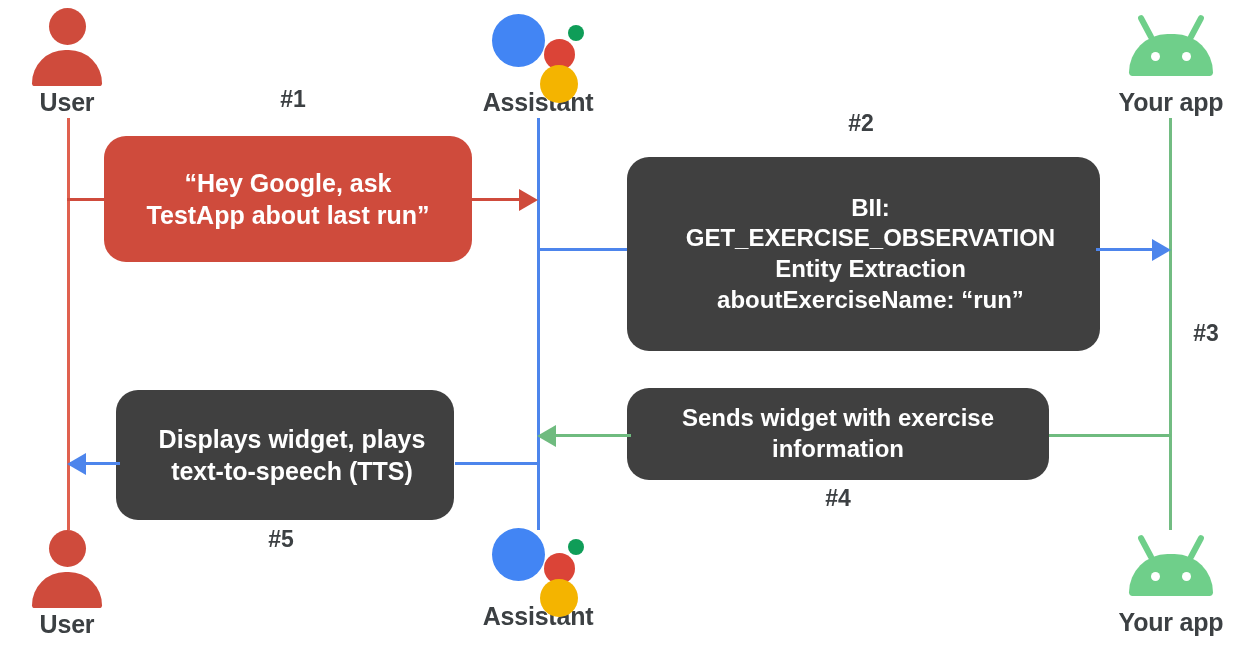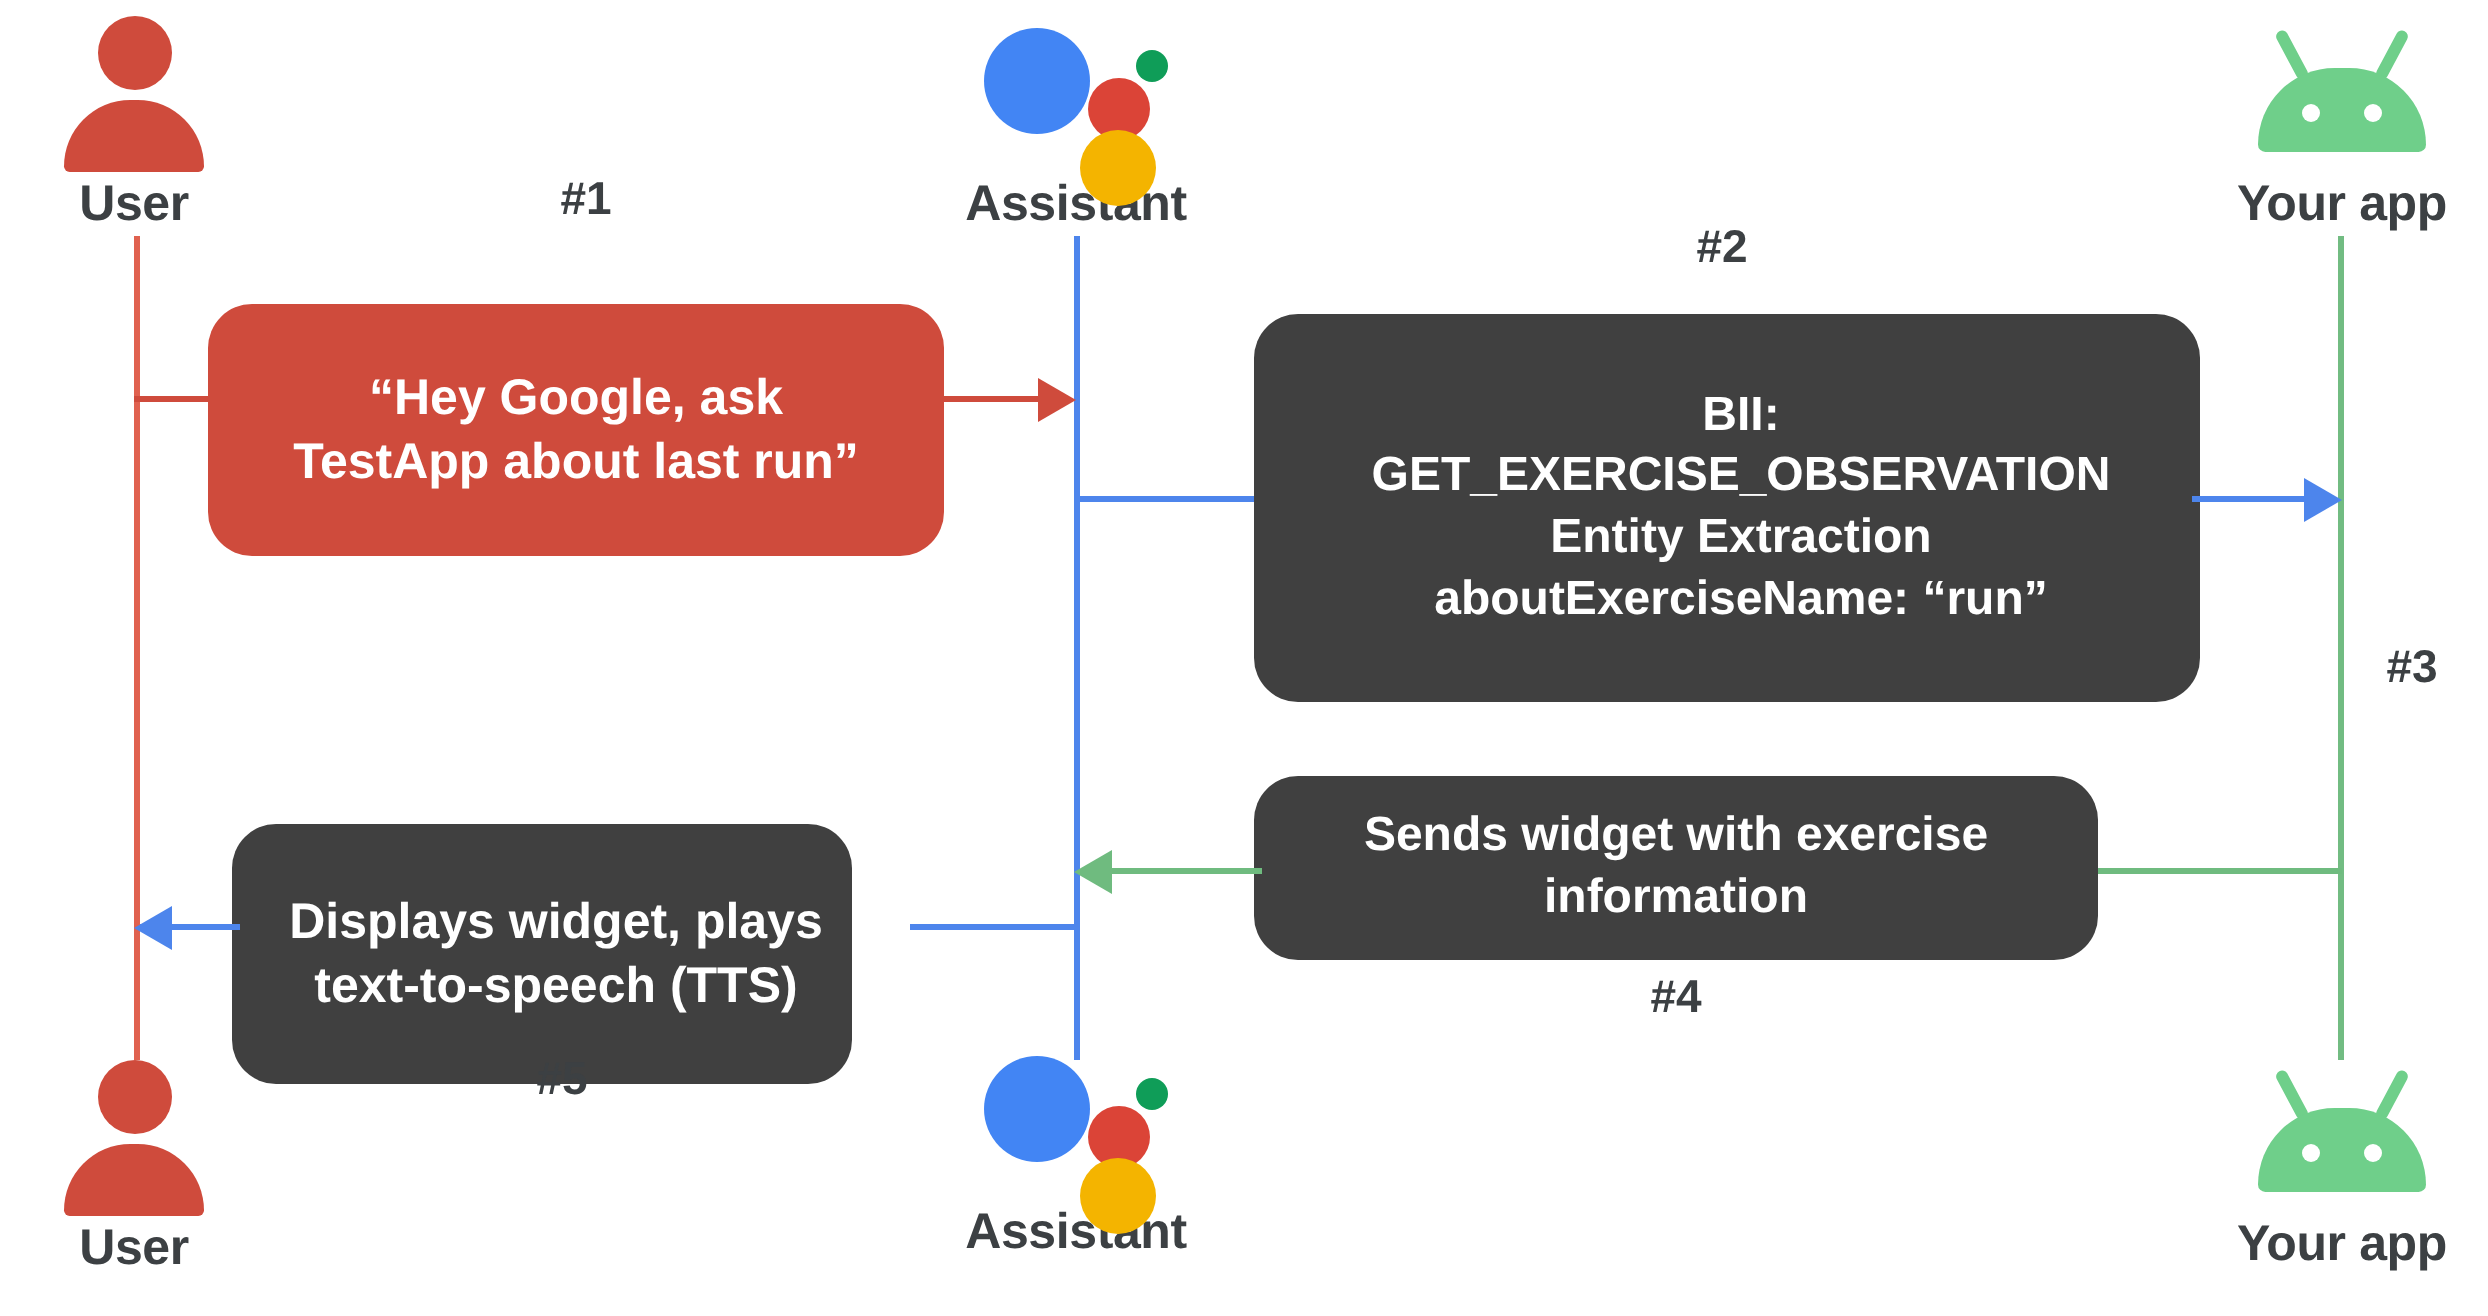--- a/index.html
+++ b/index.html
@@ -215,21 +215,21 @@
       <div class="antenna right"></div>
       <div class="droid-body"></div>
       <div class="eye left"></div>
       <div class="eye right"></div>
     </div>
     <div class="actor-label">Your app</div>
   </div>
 
   <div class="step" style="left:228px; top:86px; width:130px;">#1</div>
   <div class="conn red" style="left:67px; top:198px; width:60px;"></div>
-  <div class="msgbox red" style="left:104px; top:136px; width:368px; height:126px; font-size:25px;margin-top:16px;">
+  <div class="msgbox red" style="left:104px; top:136px; width:368px; height:126px; font-size:25px;">
     <span class="txt">“Hey Google, ask
 TestApp about last run”</span>
   </div>
   <div class="conn red" style="left:468px; top:198px; width:55px;"></div>
   <div class="arrowhead right-red" style="left:519px; top:189px;"></div>
 
   <div class="step" style="left:781px; top:110px; width:160px;">#2</div>
   <div class="conn blue" style="left:537px; top:248px; width:95px;"></div>
   <div class="msgbox blue" style="left:627px; top:157px; width:473px; height:194px; font-size:24px;">
     <span class="txt">BII:
@@ -245,21 +245,21 @@
   <div class="conn green" style="left:1046px; top:434px; width:125px;"></div>
   <div class="msgbox green" style="left:627px; top:388px; width:422px; height:92px; font-size:24px;">
     <span class="txt">Sends widget with exercise
 information</span>
   </div>
   <div class="conn green" style="left:556px; top:434px; width:75px;"></div>
   <div class="arrowhead left-green" style="left:537px; top:425px;"></div>
   <div class="step" style="left:805px; top:485px; width:66px;">#4</div>
 
   <div class="conn blue" style="left:455px; top:462px; width:85px;"></div>
-  <div class="msgbox blue" style="left:116px; top:412px; width:310px; height:130px; font-size:25px;">
+  <div class="msgbox blue" style="left:116px; top:390px; width:338px; height:130px; font-size:25px;">
     <span class="txt">Displays widget, plays
 text-to-speech (TTS)</span>
   </div>
   <div class="conn blue" style="left:70px; top:462px; width:50px;"></div>
   <div class="arrowhead left-blue" style="left:67px; top:453px;"></div>
   <div class="step" style="left:248px; top:526px; width:66px;">#5</div>
 
   <div class="actor" style="left:-8px; top:530px;">
     <div class="user-glyph">
       <div class="user-head"></div>

